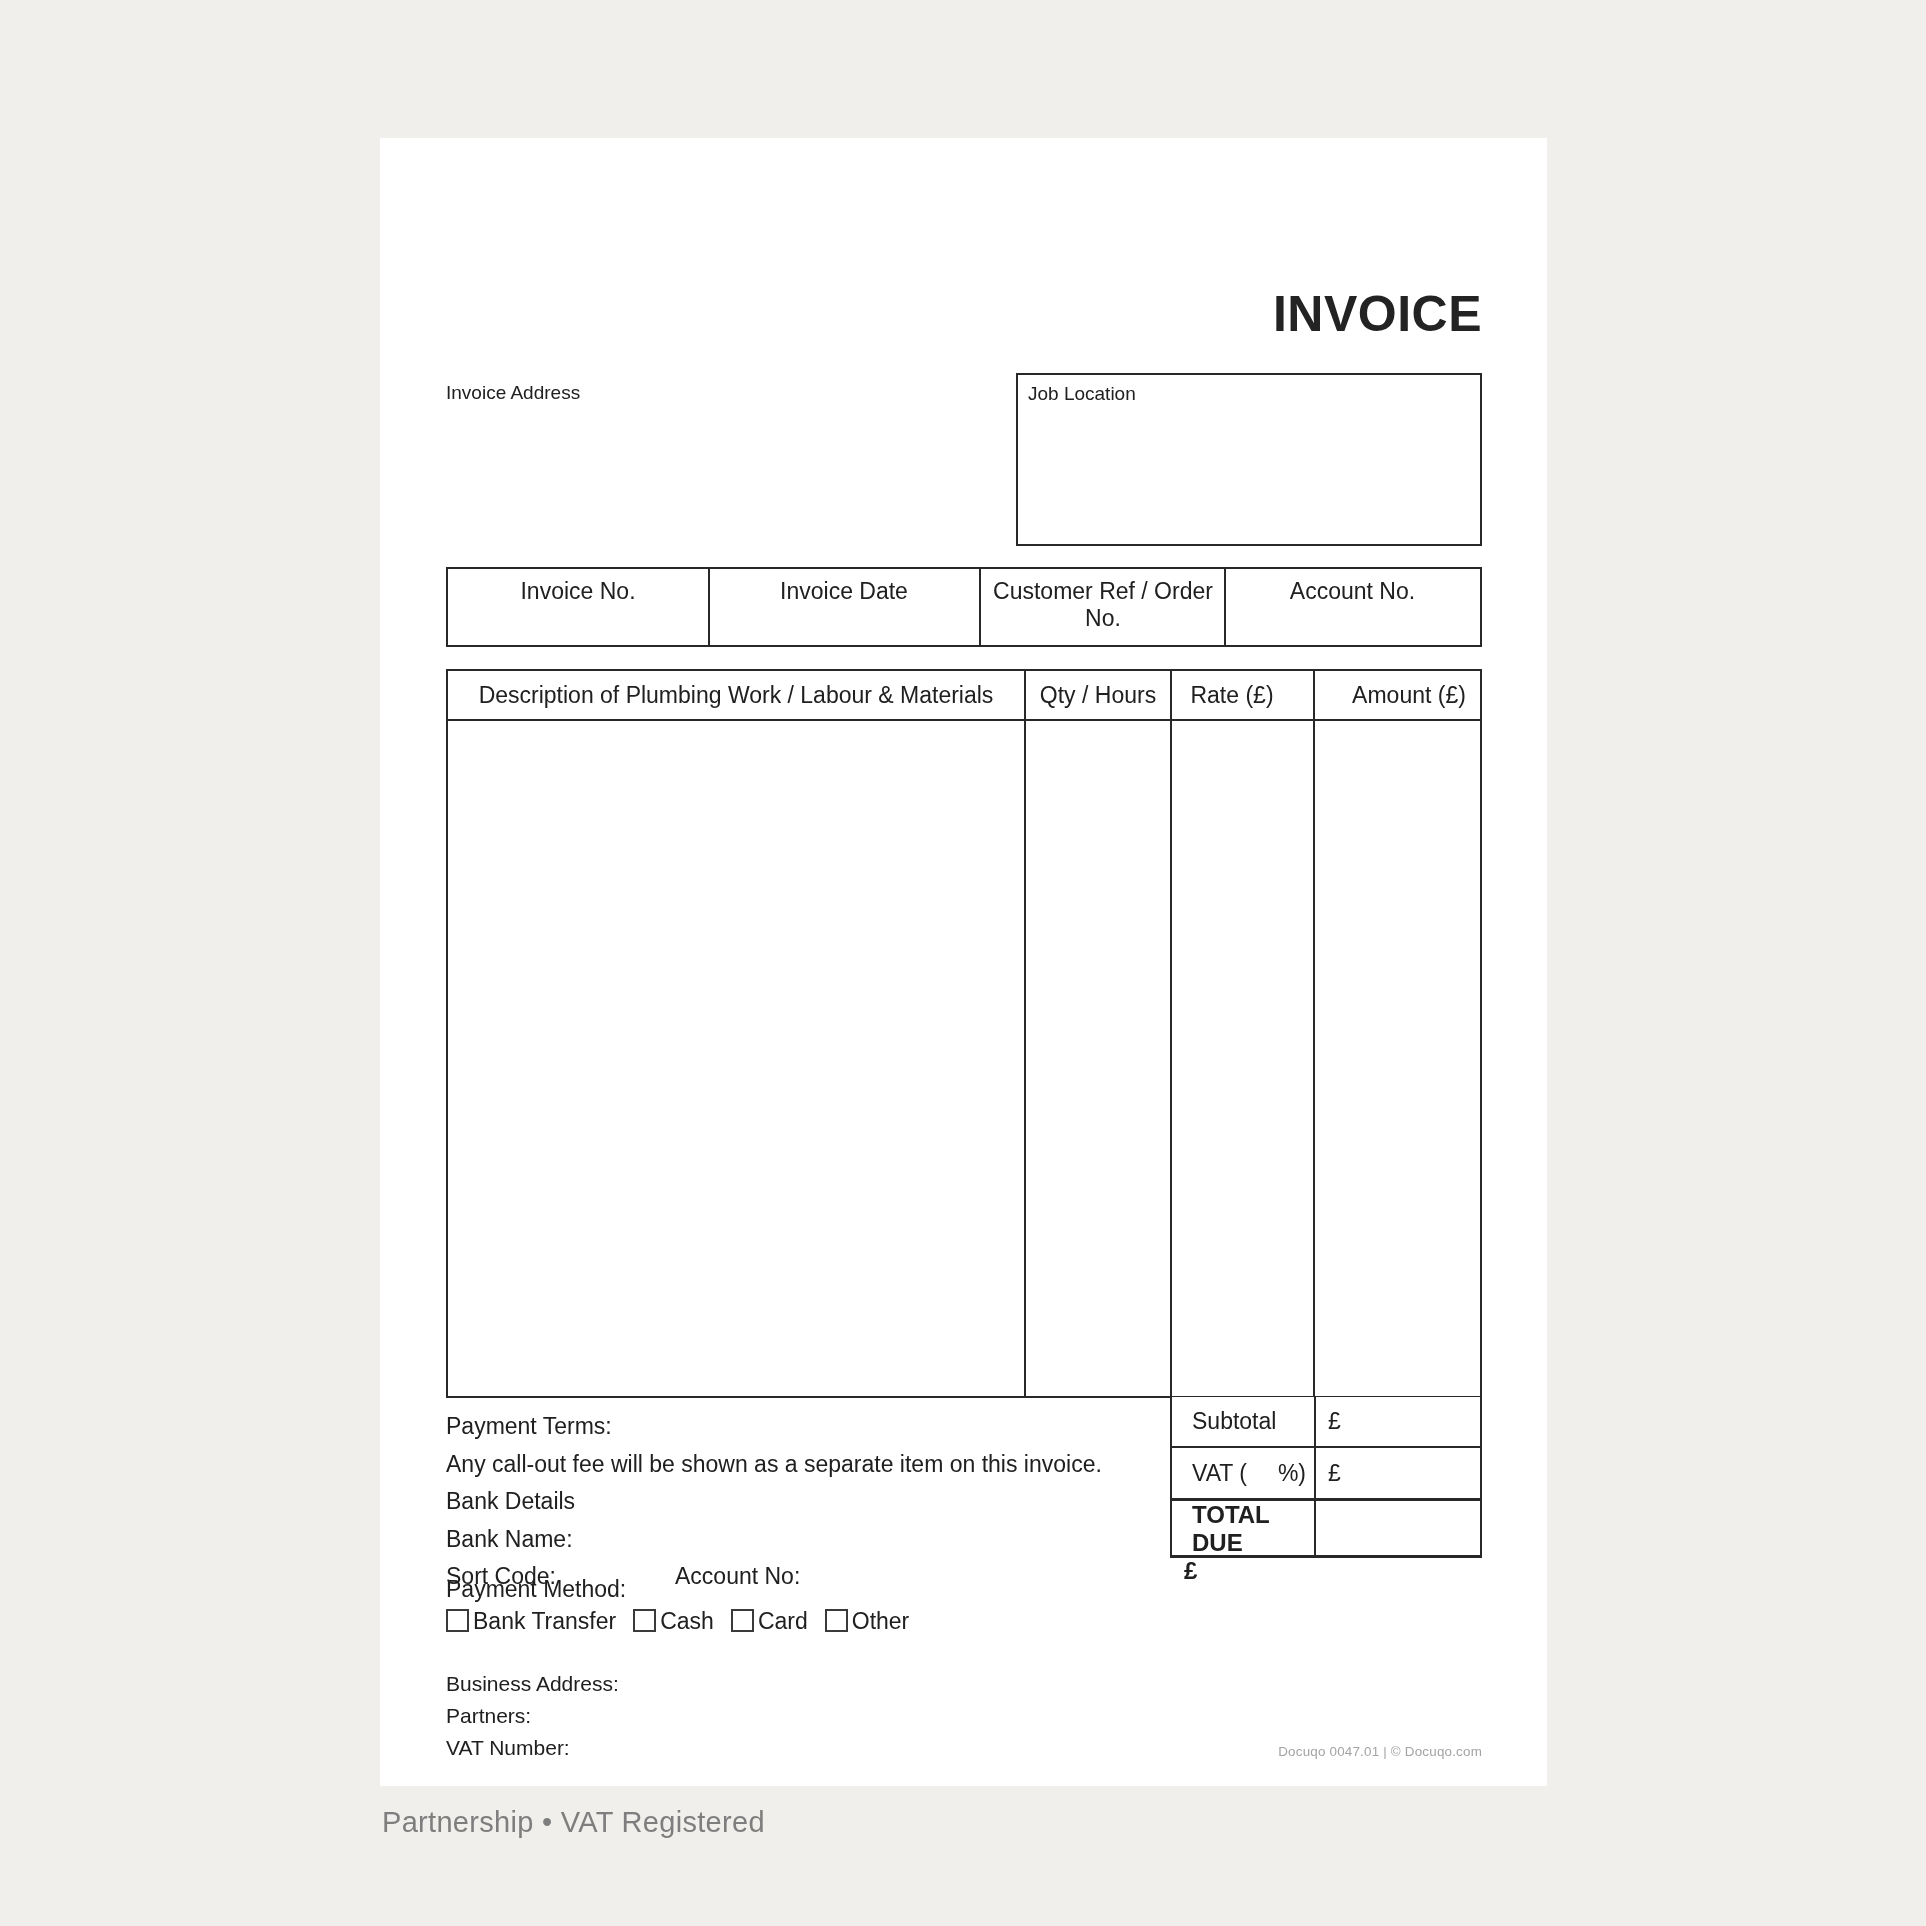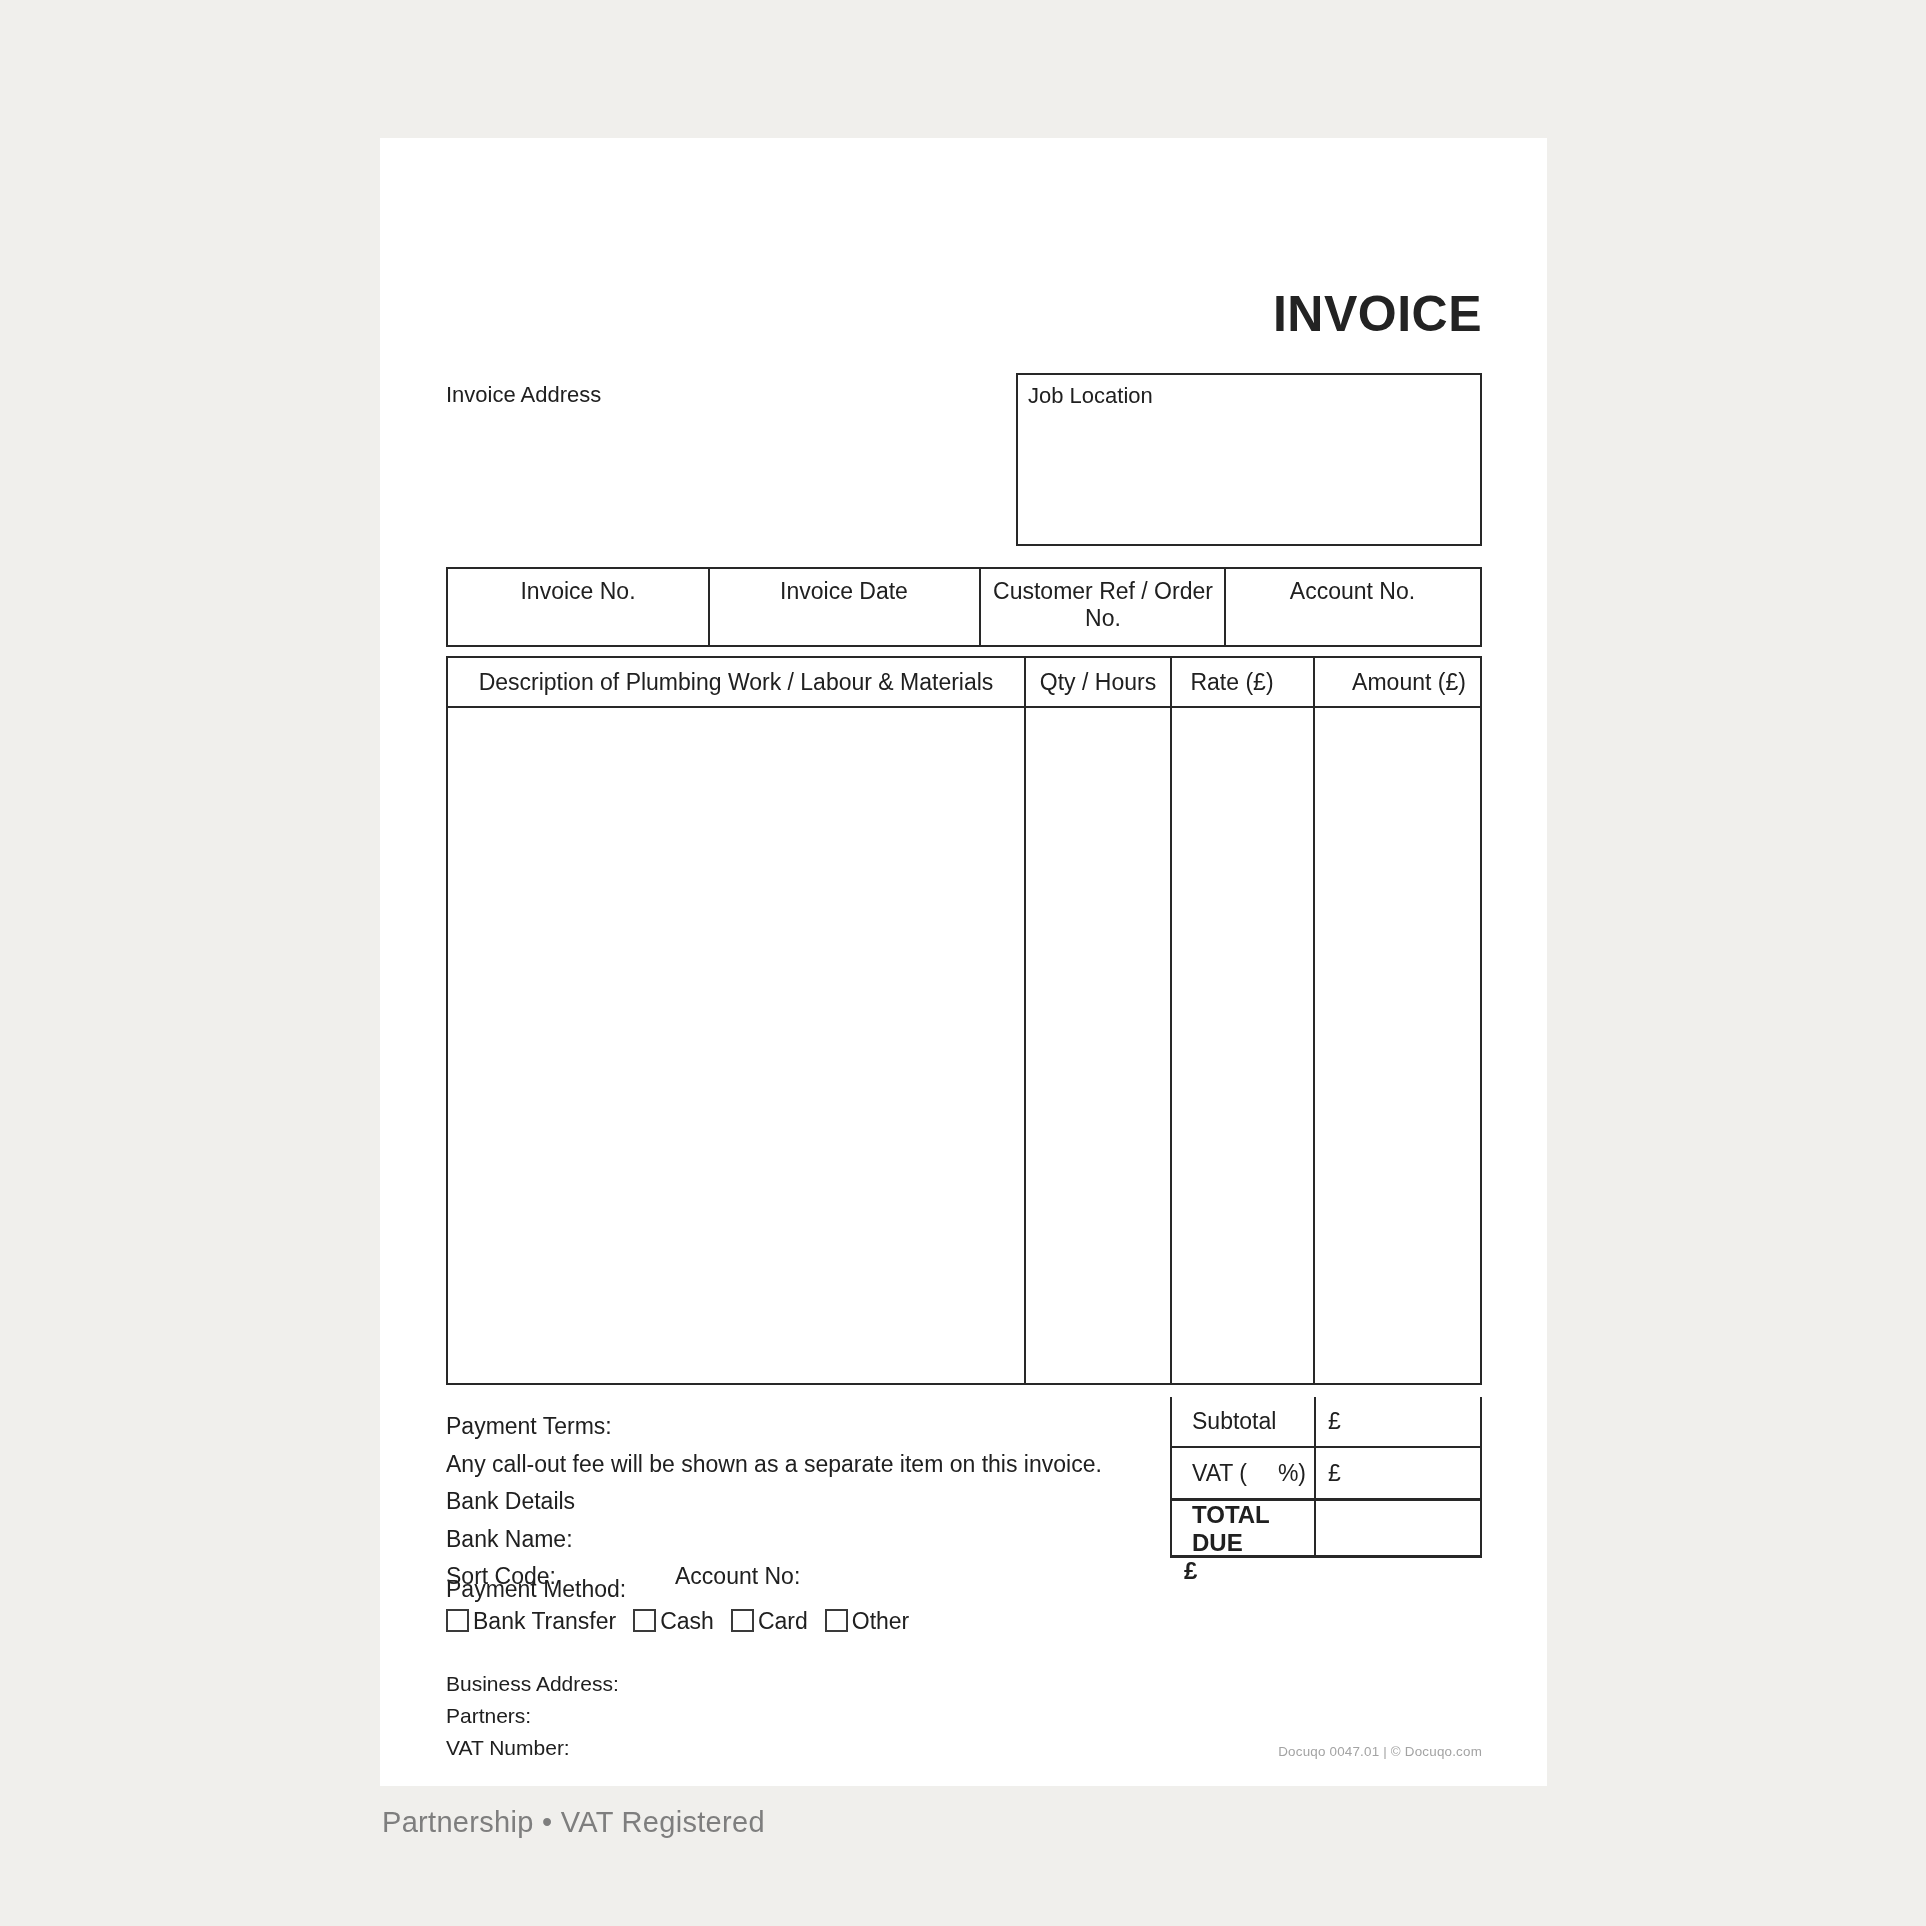--- a/index.html
+++ b/index.html
@@ -10,34 +10,34 @@
     --muted:#a3a3a3;
     --caption:#7e7e7e;
   }
   *{margin:0;padding:0;box-sizing:border-box;}
   body{font-family:"Liberation Sans", sans-serif;color:var(--ink);}
   .canvas{position:relative;width:1927px;height:1927px;background:var(--canvas);overflow:hidden;}
   .page{position:absolute;left:380px;top:138px;width:1167px;height:1648px;background:var(--page);}
 
   .title{position:absolute;right:65px;top:147px;font-size:50px;font-weight:bold;letter-spacing:0.5px;color:#232323;}
 
-  .lbl{font-size:22px;line-height:1.2;}
+  .lbl{font-size:19px;line-height:1.2;}
   .invoice-address-label{position:absolute;left:66px;top:244px;}
 
   .job-box{position:absolute;left:636px;top:235px;width:466px;height:173px;border:2px solid var(--border);background:#fff;}
   .job-box .lbl{position:absolute;left:10px;top:8px;}
 
   
   .info-table{position:absolute;left:66px;top:429px;width:1036px;height:80px;border:2px solid var(--border);}
   .info-table .vdiv{position:absolute;top:0;bottom:0;width:2px;background:var(--border);}
   .info-cell{position:absolute;top:0;bottom:0;}
   .info-cell .hdr{display:block;text-align:center;padding-top:9px;font-size:23px;}
 
   
-  .items-table{position:absolute;left:66px;top:518px;width:1036px;height:729px;border:2px solid var(--border);}
+  .items-table{position:absolute;left:66px;top:531px;width:1036px;height:729px;border:2px solid var(--border);}
   .items-table .vdiv{position:absolute;top:0;bottom:0;width:2px;background:var(--border);}
   .items-table .hline{position:absolute;left:0;right:0;top:48px;height:2px;background:var(--border);}
   .items-hcell{position:absolute;top:0;height:48px;line-height:48px;text-align:center;font-size:23px;white-space:nowrap;}
   .items-body{position:absolute;left:0;right:0;top:50px;bottom:0;}
 
   
   .totals{position:absolute;left:790px;top:1259px;width:312px;height:161px;border-left:2px solid var(--border);border-right:2px solid var(--border);border-bottom:3px solid var(--border);background:#fff;}
   .t-row{display:flex;width:100%;}
   .t-row.sub{height:51px;border-bottom:2px solid var(--border);}
   .t-row.vat{height:53px;border-bottom:3px solid var(--border);}

